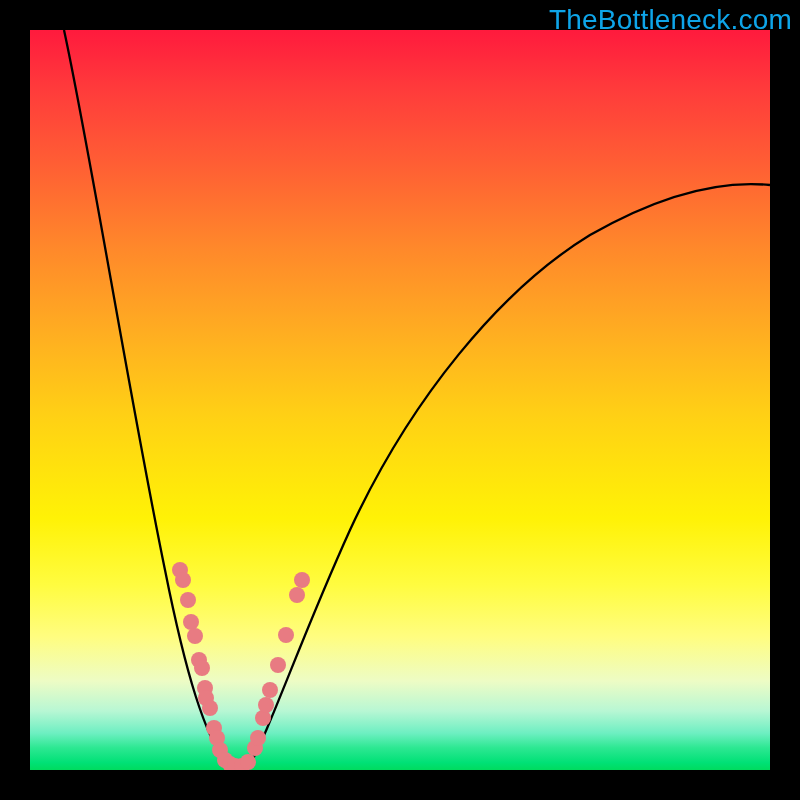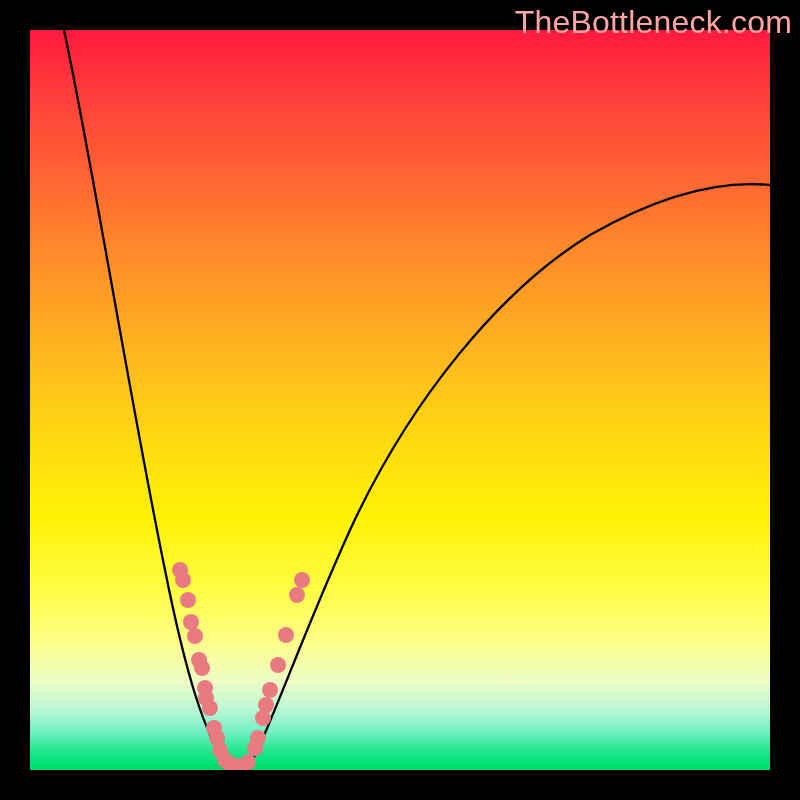--- a/index.html
+++ b/index.html
@@ -47,22 +47,22 @@
   position: absolute;
   left: 0;
   top: 0;
   width: 740px;
   height: 740px;
 }
 .watermark {
   position: absolute;
   top: 4px;
   right: 8px;
-  color: #fca5a5;
-  font-size: 32px;
+  color: #0ea5e9;
+  font-size: 28px;
   font-weight: 500;
   letter-spacing: 0.2px;
 }
 </style>
 </head>
 <body>
 
 <div class="frame">
 
   <div class="plot-area">

